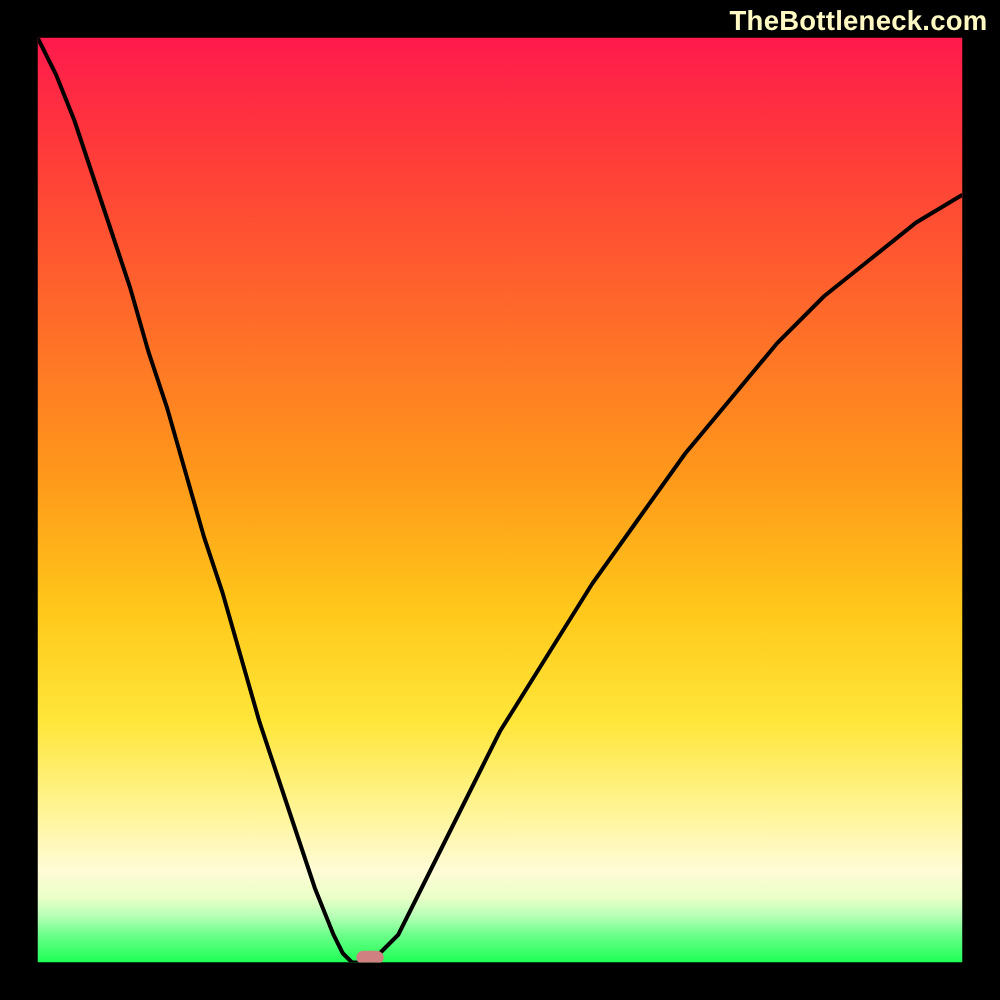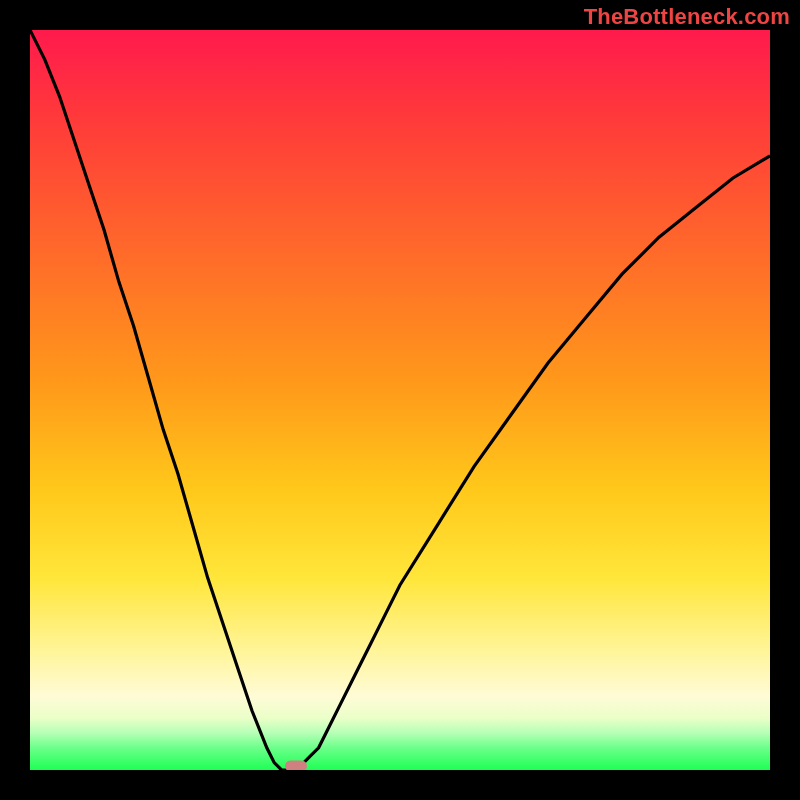--- a/index.html
+++ b/index.html
@@ -16,21 +16,21 @@
     width: 800px;
     height: 800px;
     background: #000;
   }
   .watermark {
     position: absolute;
     top: 4px;
     right: 10px;
     font-size: 22px;
     font-weight: 600;
-    color: #ef4444;
+    color: #fef9c3;
     letter-spacing: 0.2px;
     user-select: none;
   }
   .plot-area {
     position: absolute;
     left: 30px;
     top: 30px;
     width: 740px;
     height: 740px;
     overflow: hidden;

